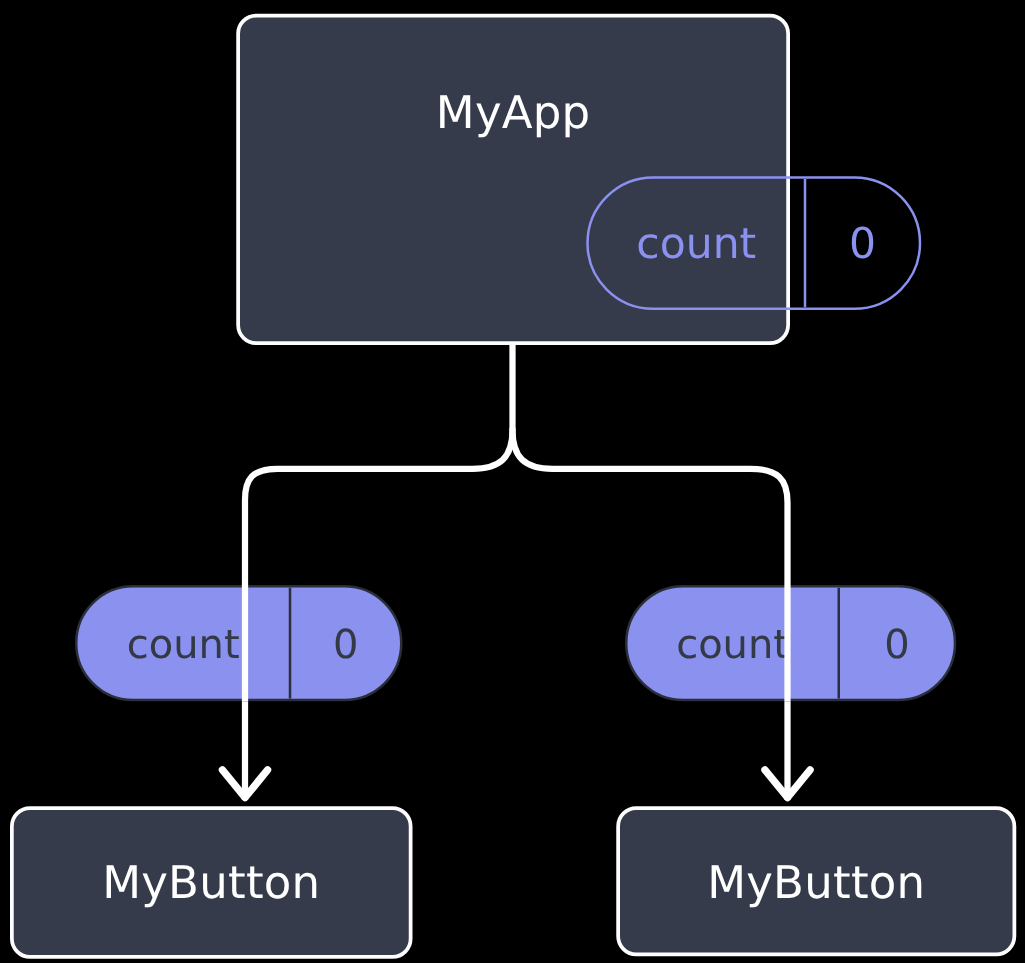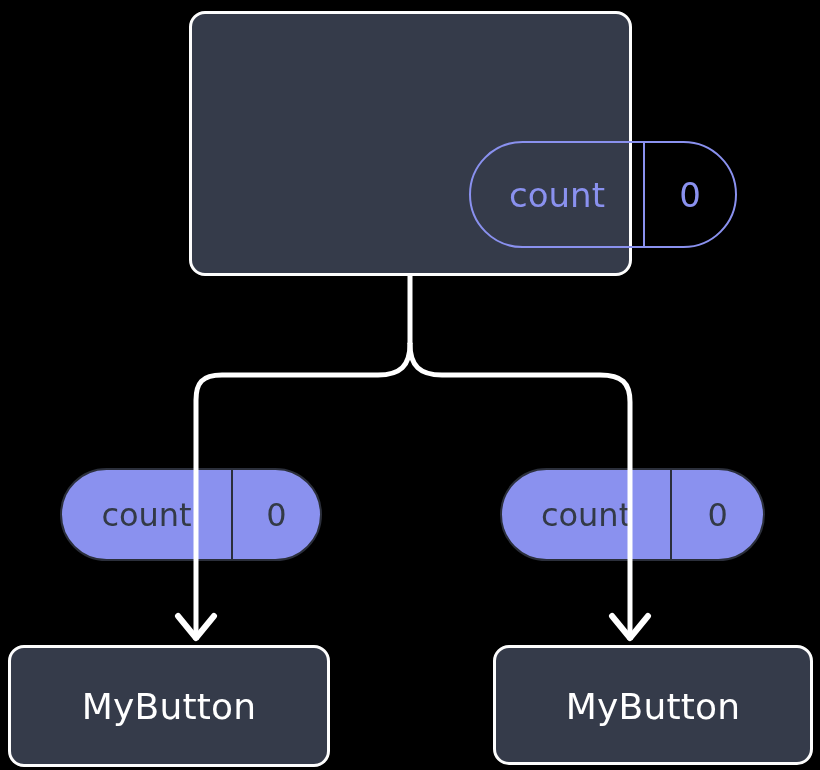--- a/index.html
+++ b/index.html
@@ -165,20 +165,21 @@
     <path d="M 410 276 L 410 344" stroke="#ffffff" stroke-width="5" stroke-linecap="butt"></path>
 
     <path d="M 410 344 C 410 366, 400 375, 378 375 L 222 375
              C 202 375, 196 383, 196 400 L 196 474" stroke="#ffffff" stroke-width="5" stroke-linecap="round"></path>
 
     <path d="M 410 344 C 410 366, 420 375, 442 375 L 600 375
              C 622 375, 630 383, 630 402 L 630 474" stroke="#ffffff" stroke-width="5" stroke-linecap="round"></path>
   </svg>
 
   <div class="comp-box" id="box-myapp">
+    <div class="comp-title">MyApp</div>
 
     <div class="pill pill-outline" id="pill-myapp">
       <div class="pill-name">count</div>
       <div class="pill-value">0</div>
     </div>
   </div>
 
   <div class="pill pill-filled" id="pill-left">
     <div class="pill-name">count</div>
     <div class="pill-value">0</div>

